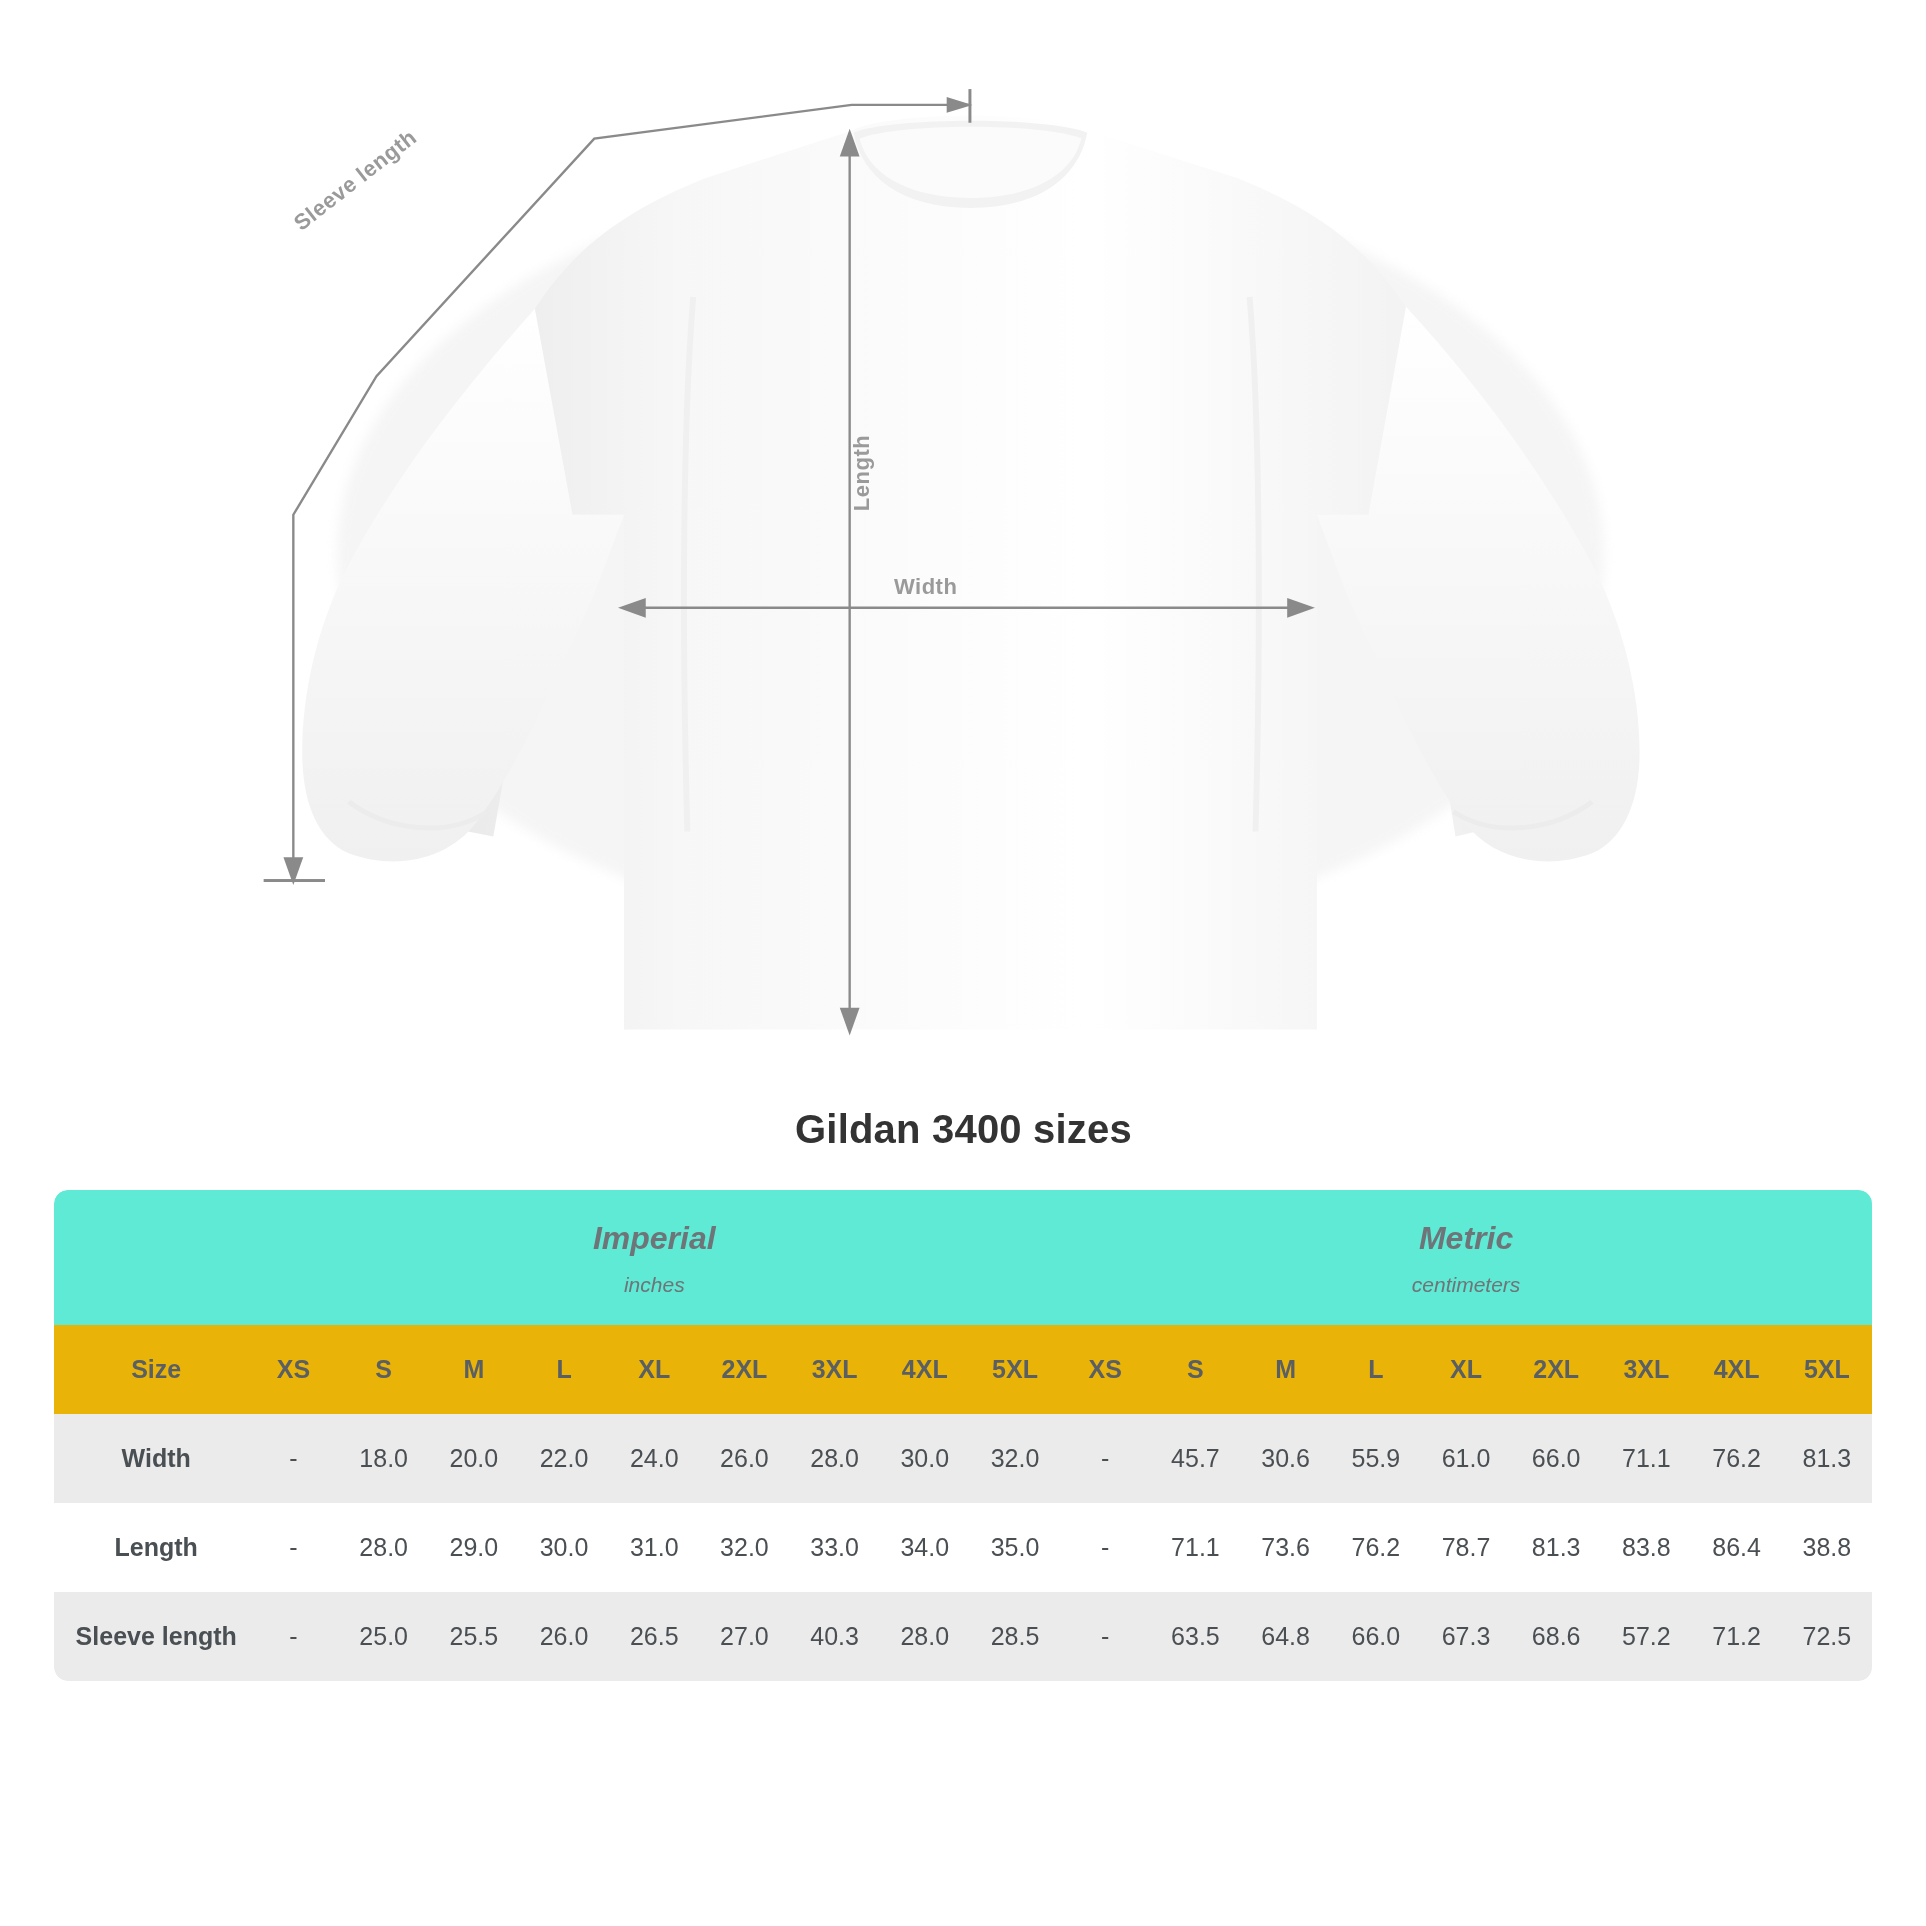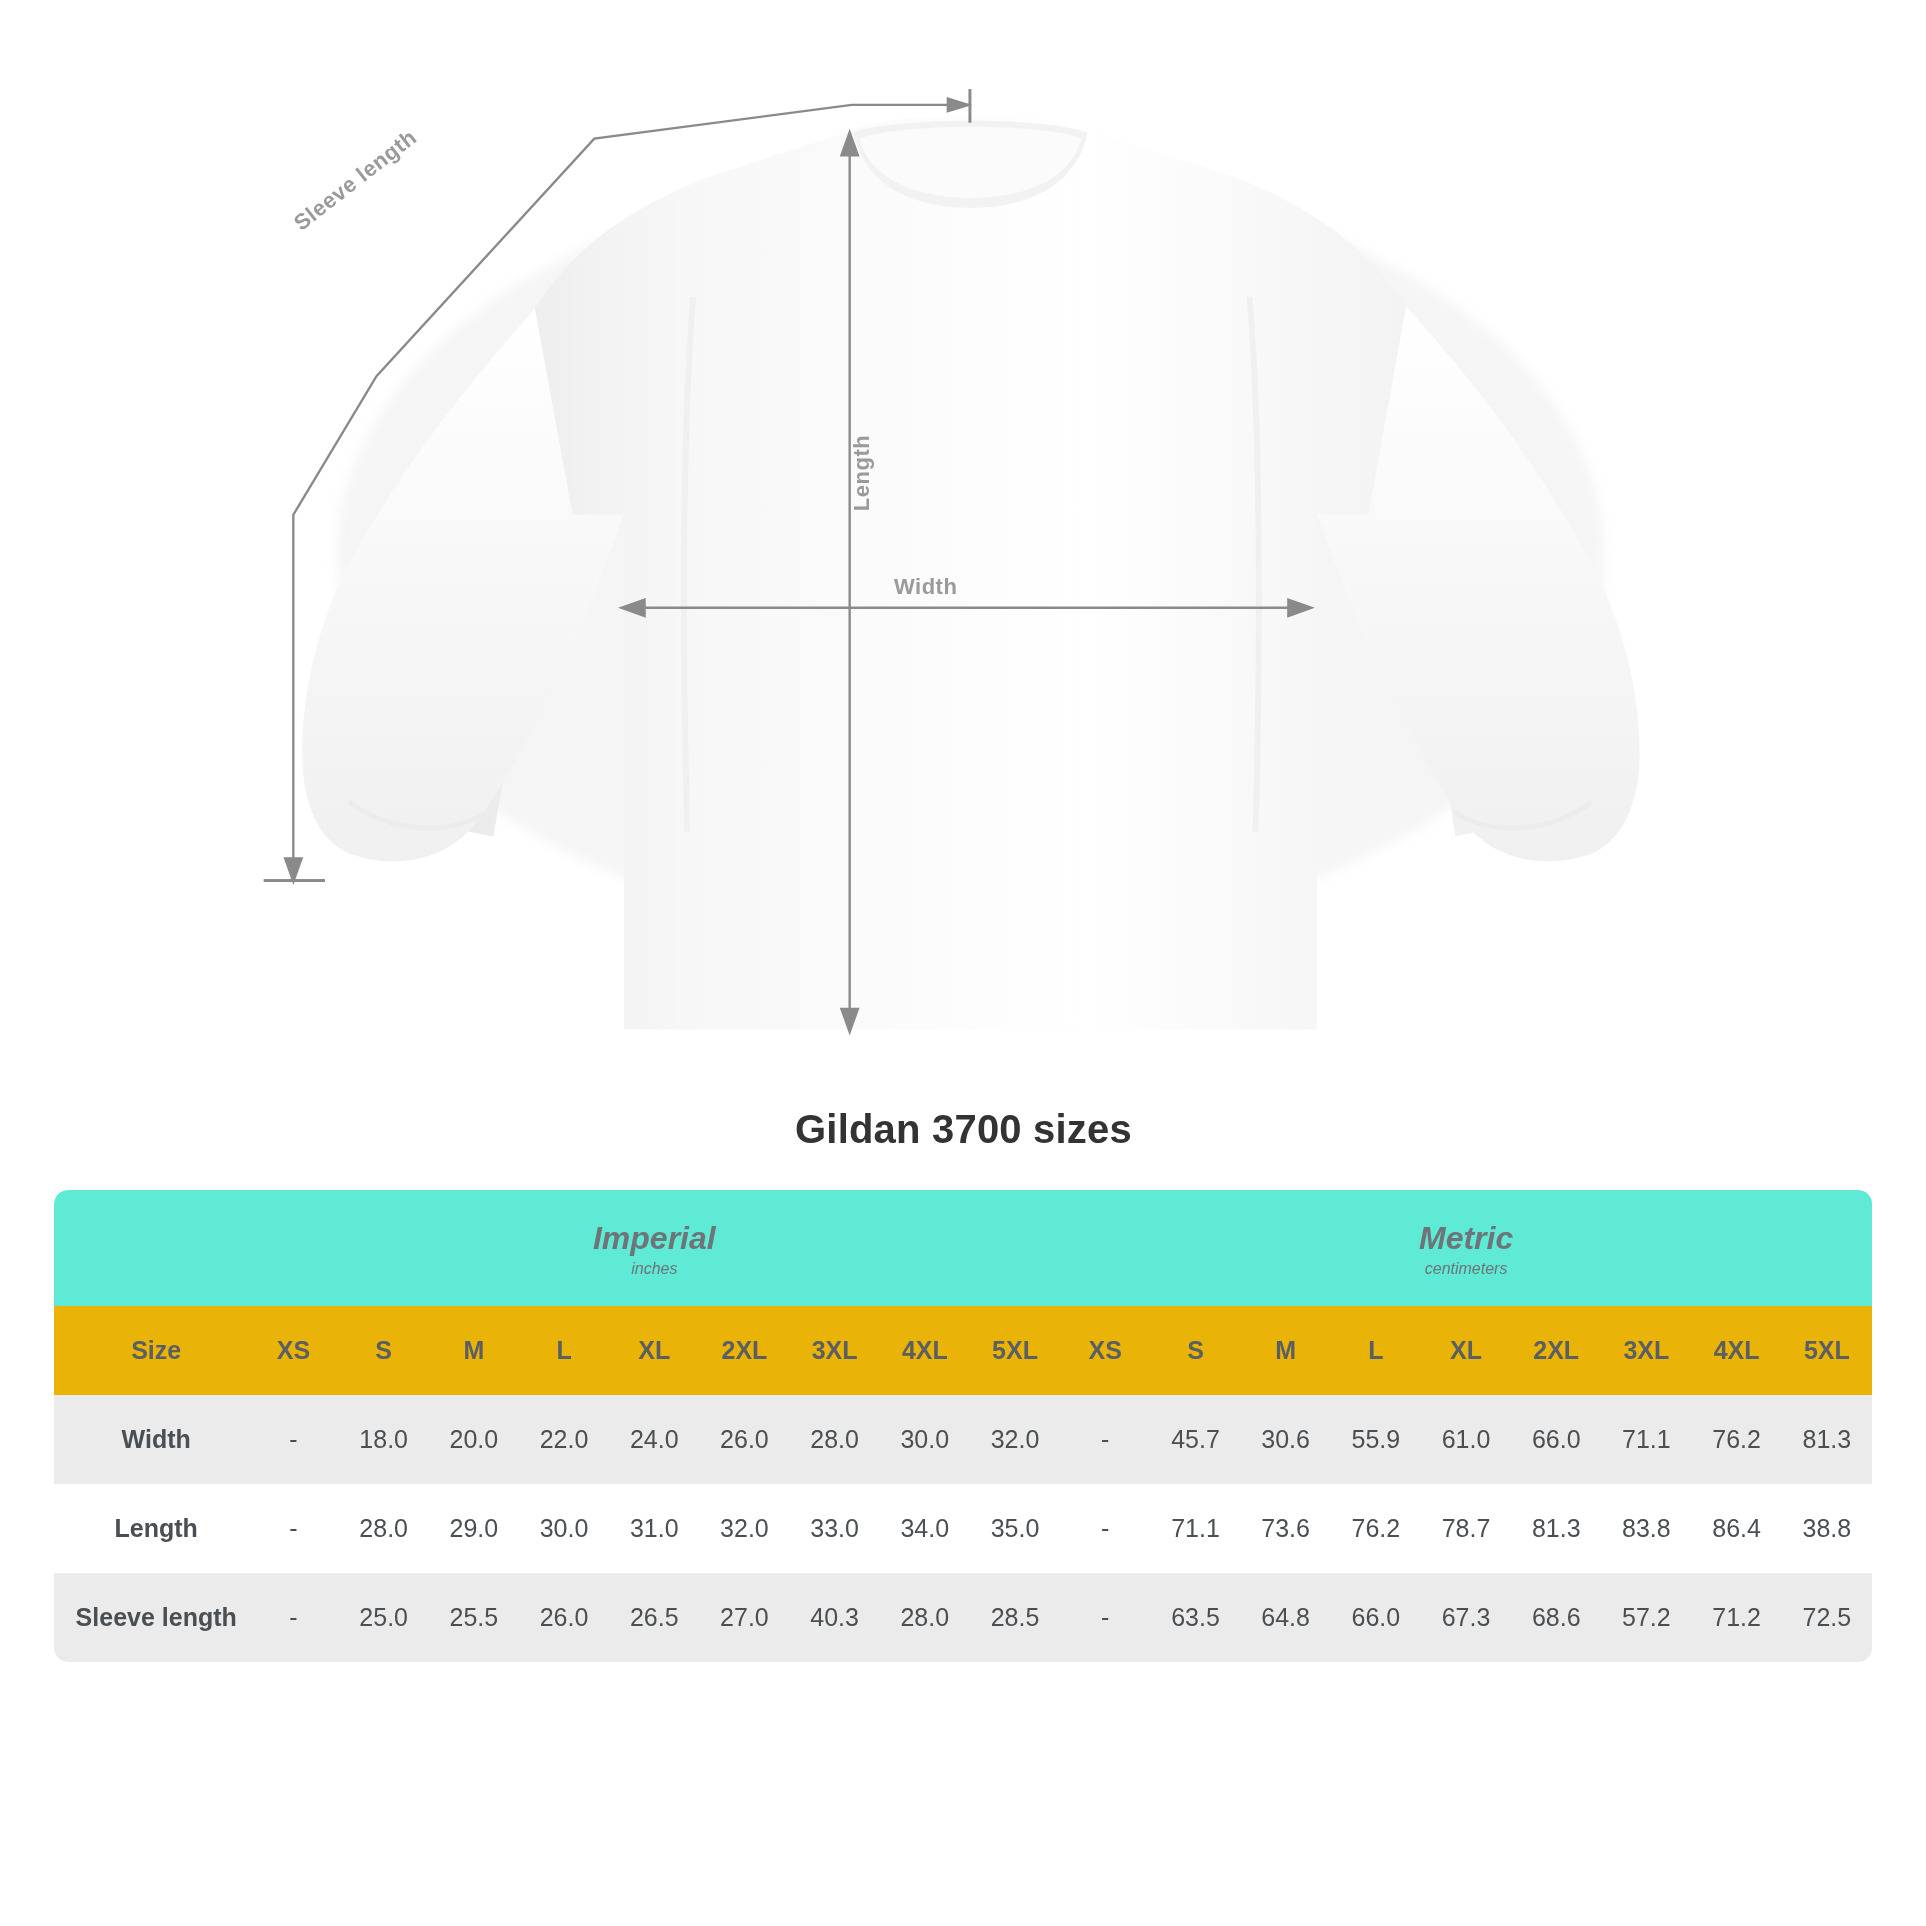--- a/index.html
+++ b/index.html
@@ -104,24 +104,25 @@
     border-top-right-radius: 14px;
   }
   .unit-title {
     font-size: 32px;
     font-weight: bold;
     font-style: italic;
     color: #6f7478;
     line-height: 1.25;
   }
   .unit-sub {
-    font-size: 16px;
+    font-size: 21px;
     font-style: italic;
     color: #6f7478;
     line-height: 1.4;
+    margin-top: 12px;
   }
 
   .head-row td {
     background: #eab308;
     padding: 30px 0;
     font-size: 25px;
     font-weight: bold;
     color: #5a5f63;
   }
   .row-label {
@@ -243,21 +244,21 @@
         <polygon points="1328,614 1300,604 1300,624"></polygon>
       </g>
     </svg>
 
     <div class="dim-label label-sleeve">Sleeve length</div>
     <div class="dim-label label-length">Length</div>
     <div class="dim-label label-width">Width</div>
   </div>
 
   <div class="title-block">
-    <h1 class="chart-title">Gildan 3700 sizes</h1>
+    <h1 class="chart-title">Gildan 3400 sizes</h1>
   </div>
 
   <div class="table-wrap">
     <table class="size-table">
       <colgroup>
         <col class="col-label">
         <col class="col-cell">
           <col class="col-cell">
           <col class="col-cell">
           <col class="col-cell">

